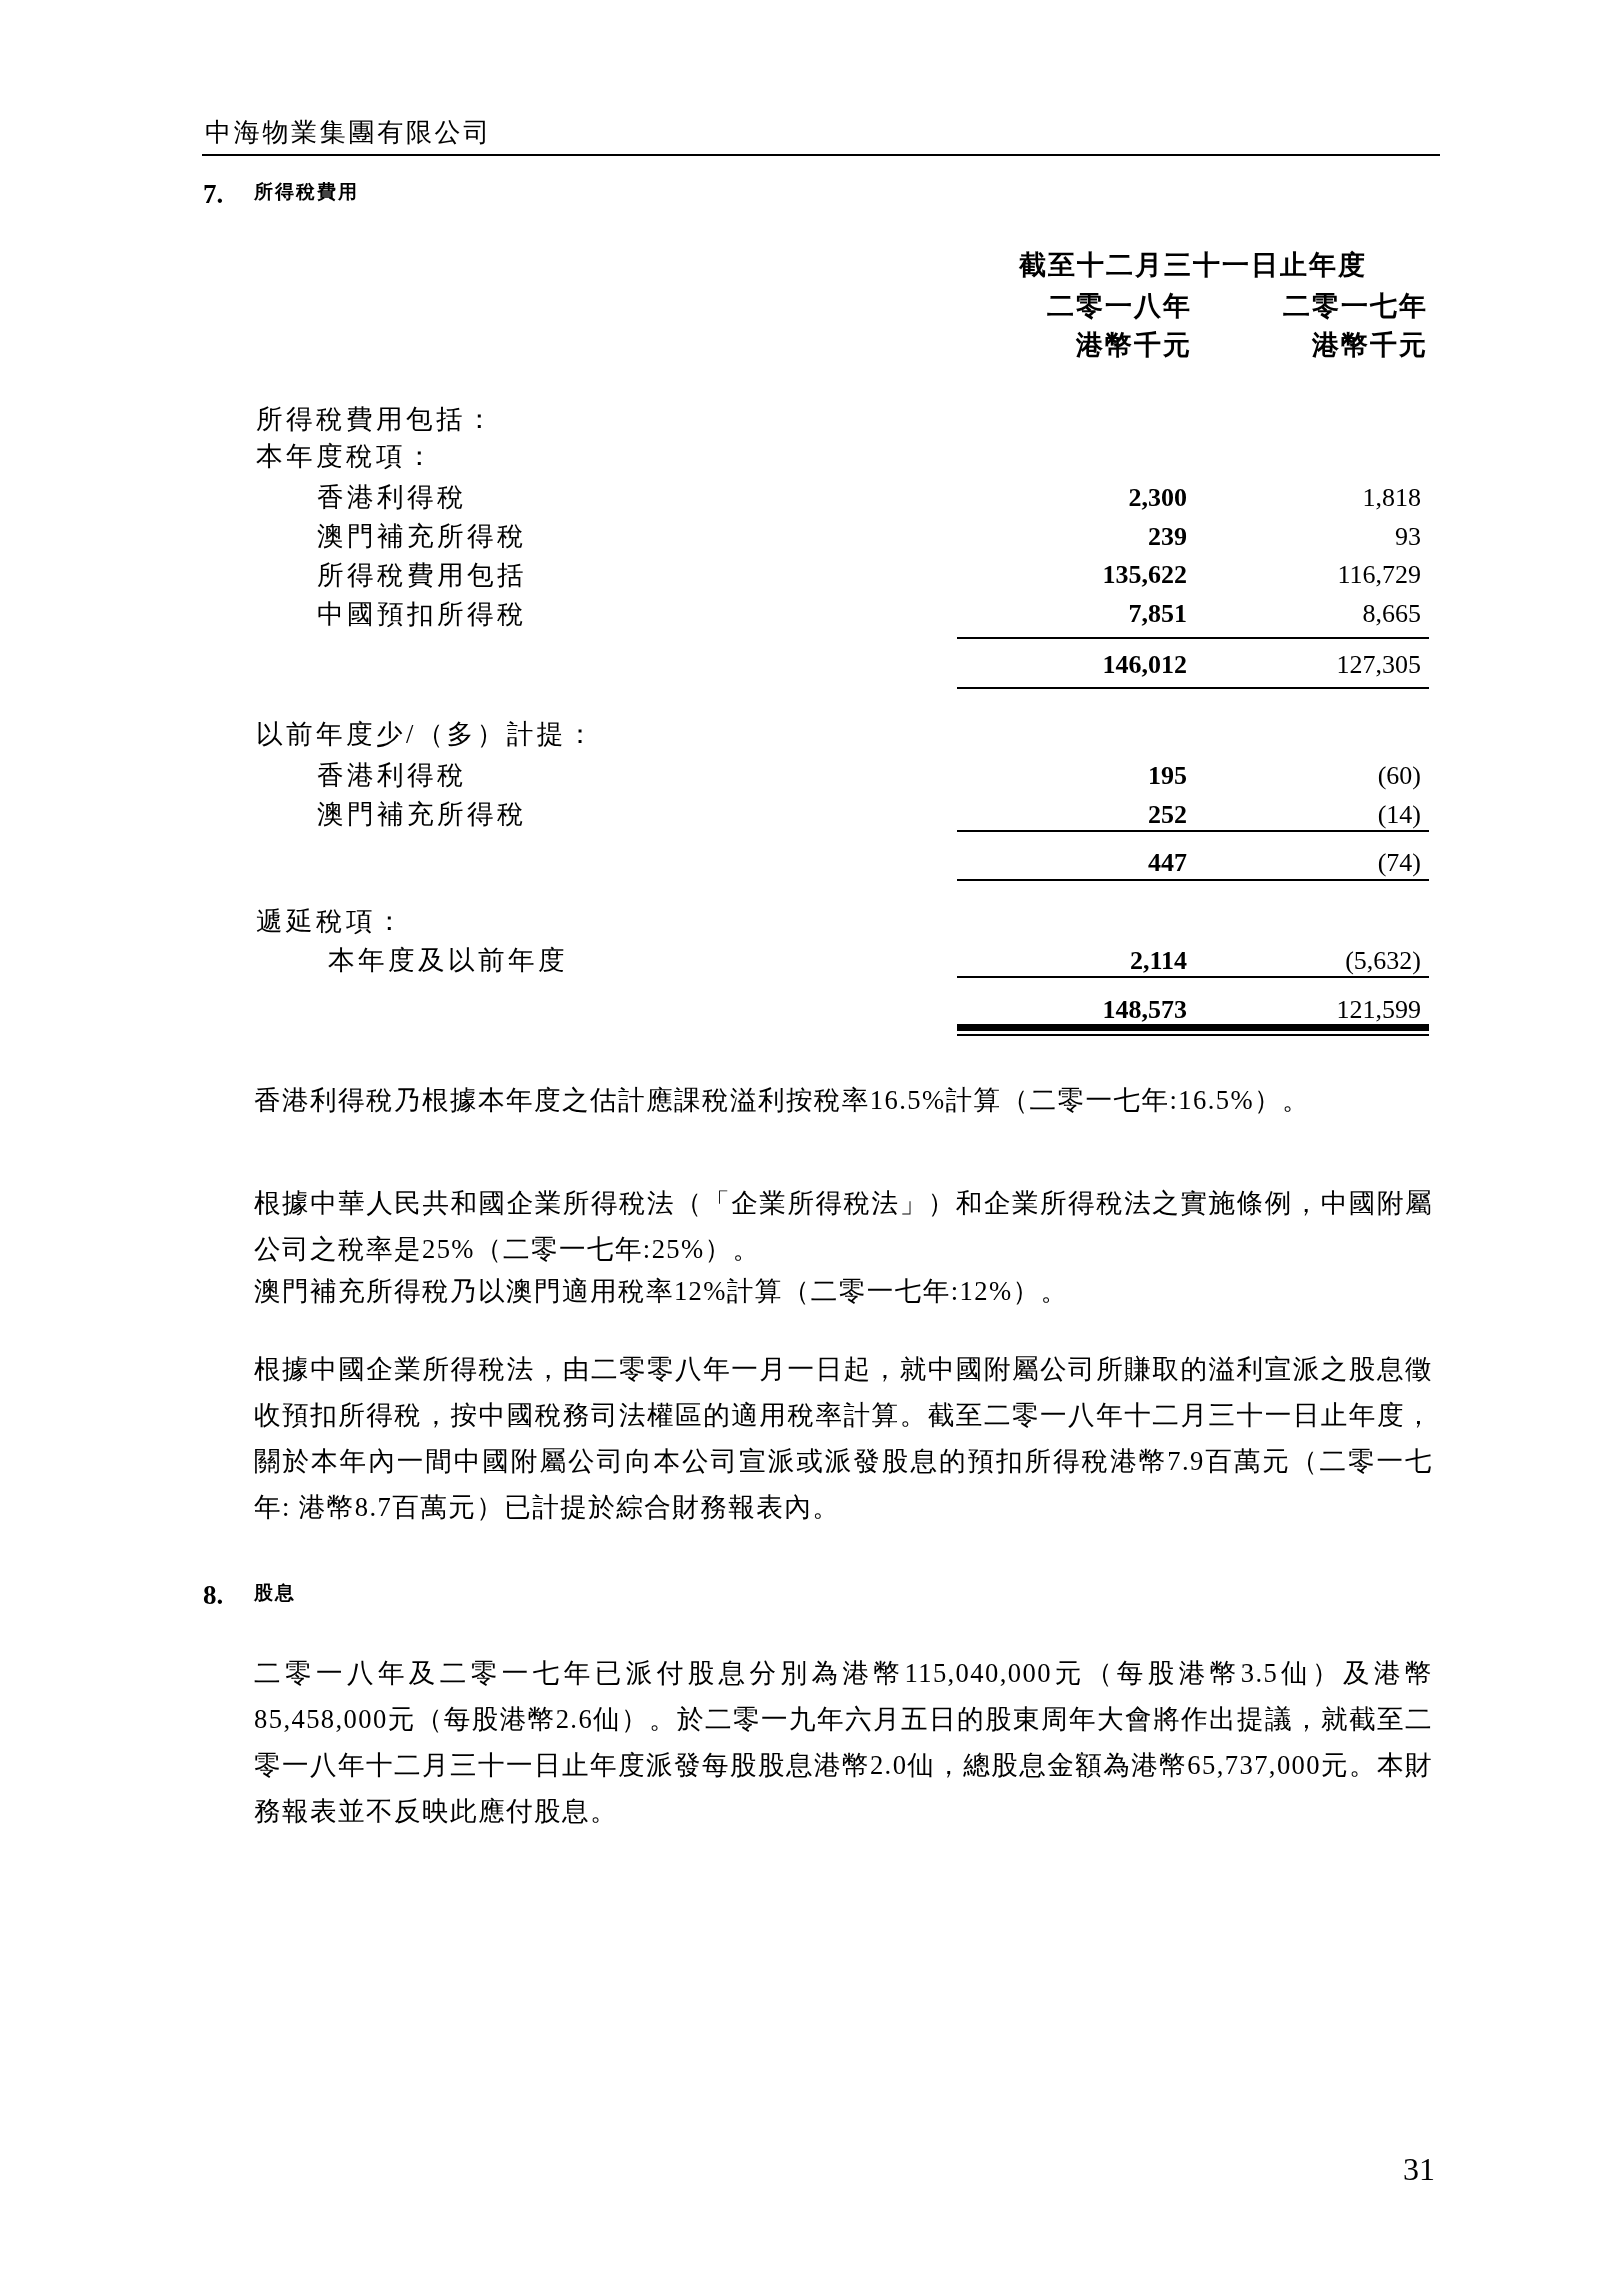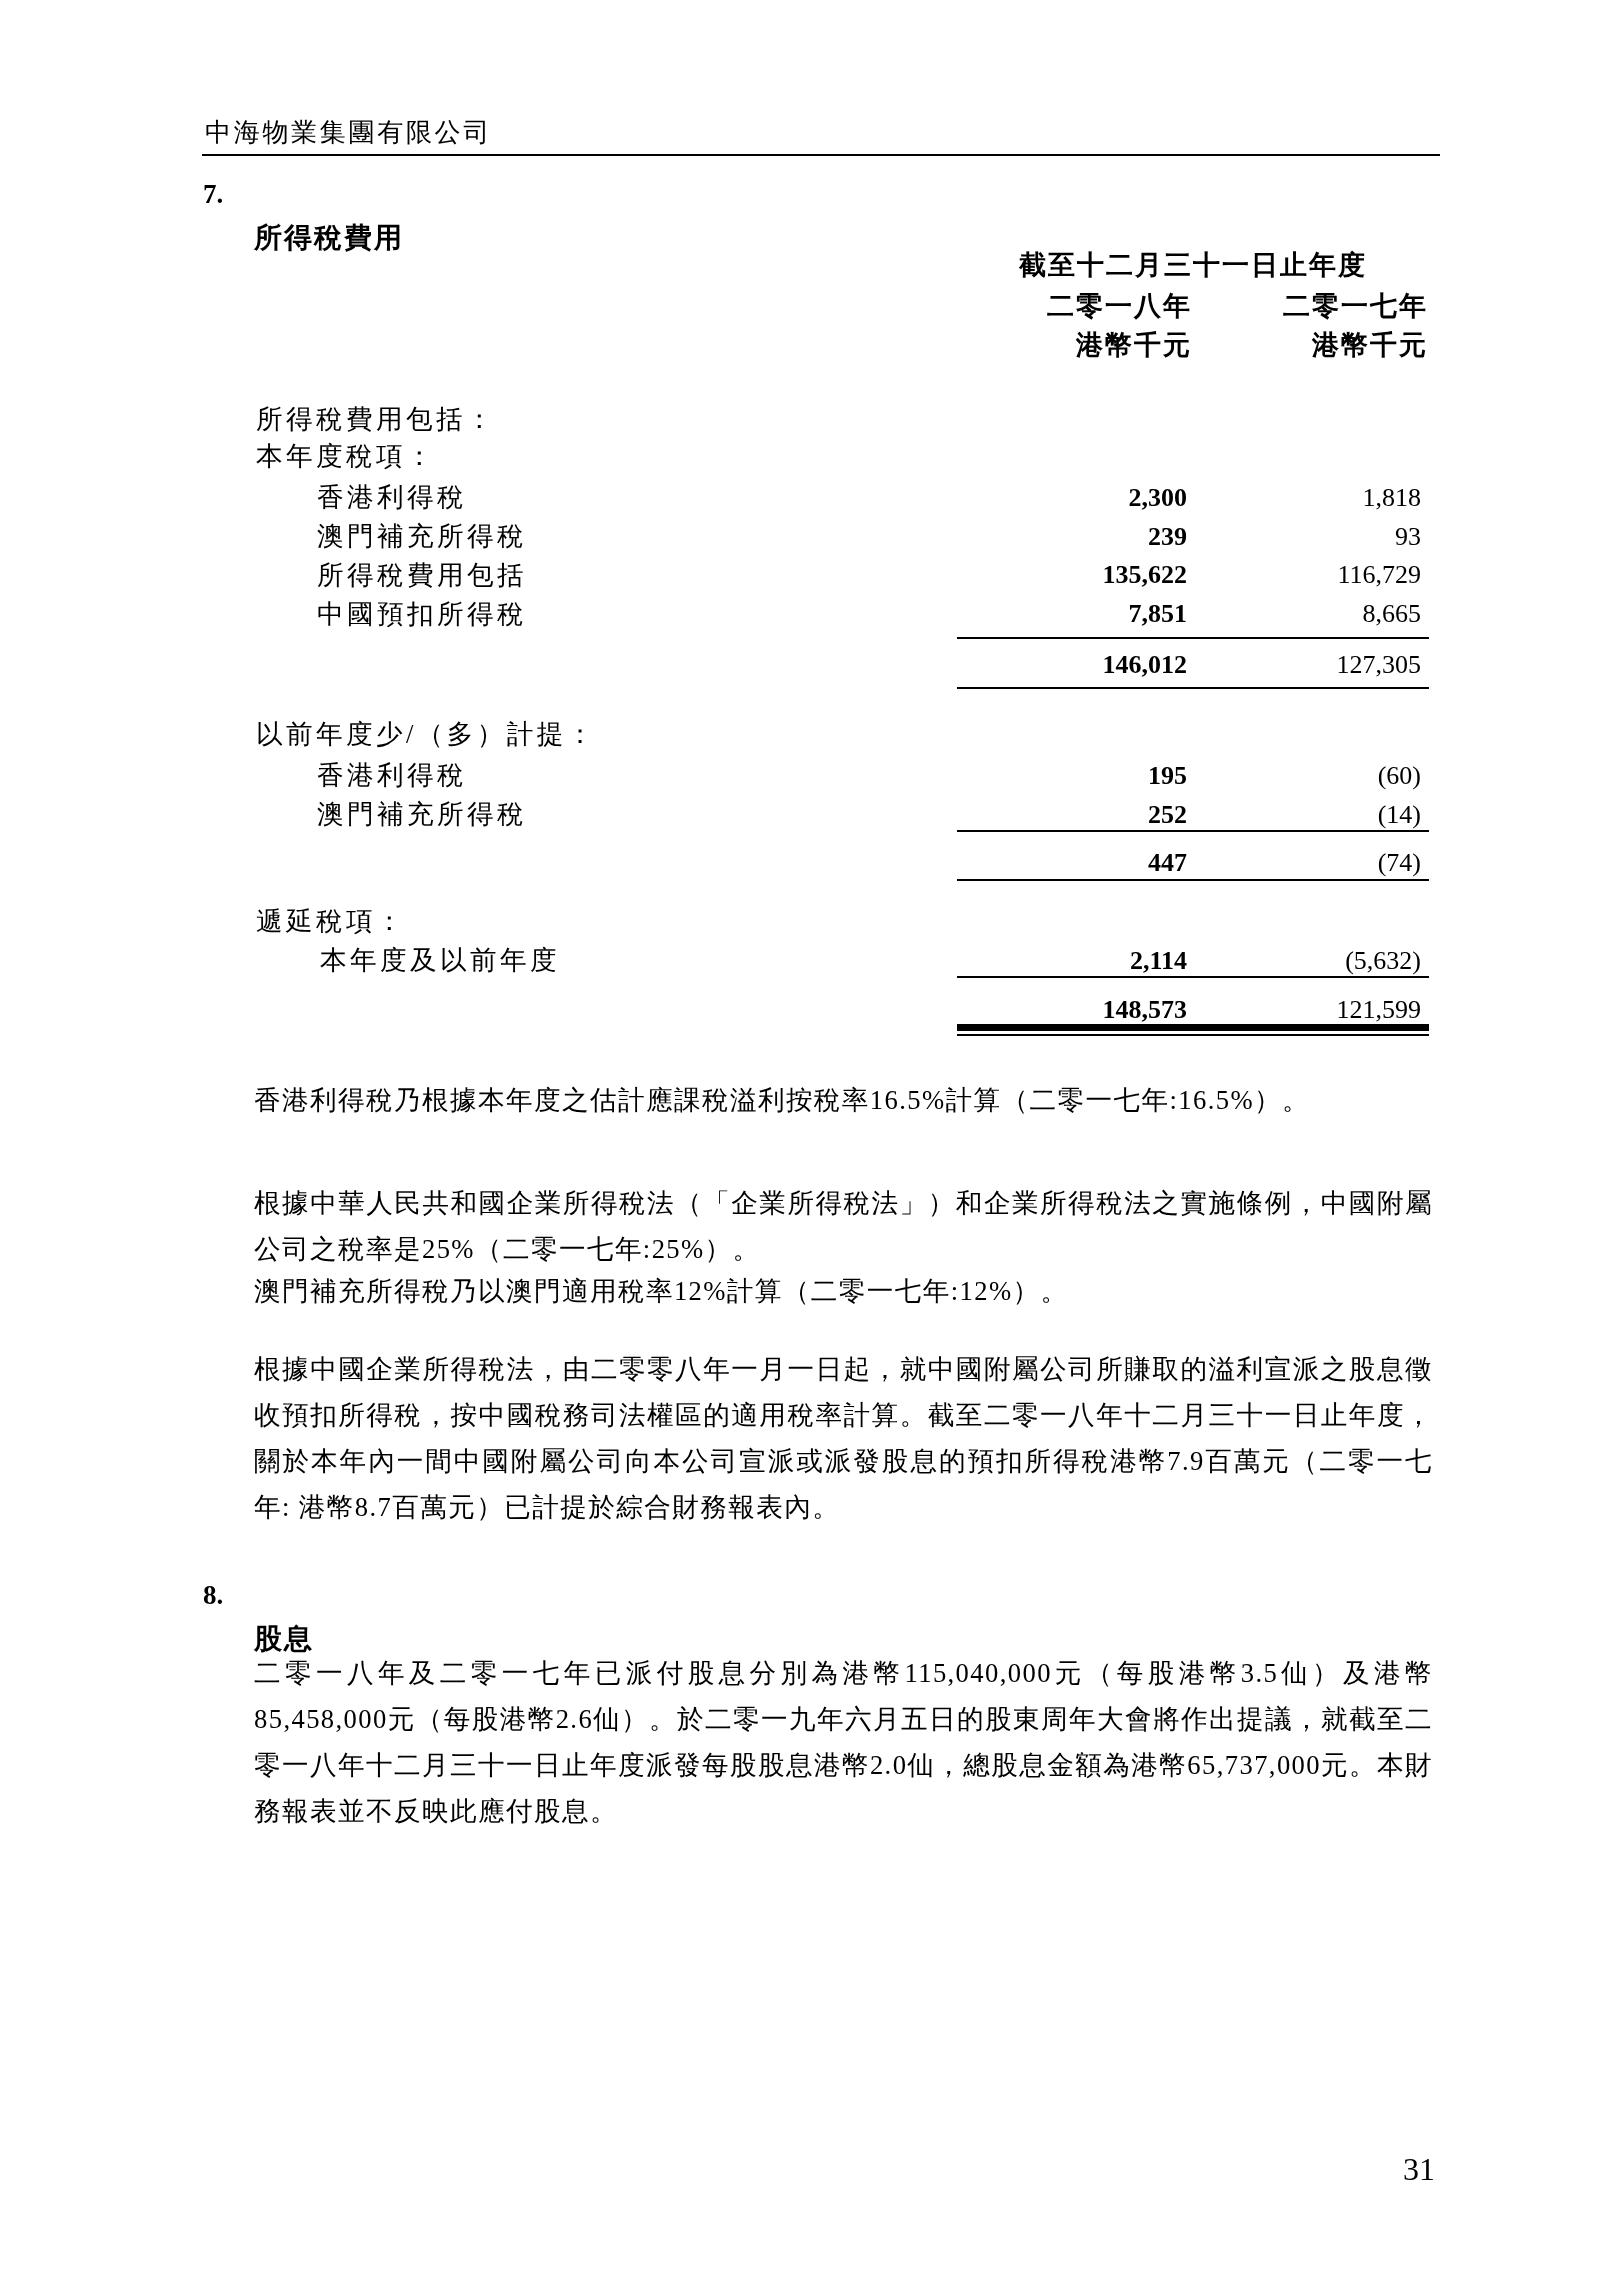--- a/index.html
+++ b/index.html
@@ -2,21 +2,21 @@
 <html style="font-size:11px"><head>
 <meta charset="utf-8">
 <style>
   html, body { margin:0; padding:0; background:#ffffff; }
   body { width:1623px; height:2295px; position:relative; overflow:hidden;
          font-family:"Liberation Serif","DejaVu Serif",serif; color:#000; }
   .abs { position:absolute; white-space:nowrap; }
   .hdr { left:205px; top:115px; font-size:26px; letter-spacing:2.7px; }
   .hdr-rule { position:absolute; left:202px; top:154px; width:1238px; height:2px; background:#000; }
   .sec-num { font-weight:bold; font-size:27px; }
-  .sec-title { font-weight:bold; font-size:28px; letter-spacing:2px;margin-top:40px; }
+  .sec-title { font-weight:bold; font-size:19px; letter-spacing:2px; }
   .colhdr { font-weight:bold; font-size:27px; letter-spacing:2px; text-align:right; }
   .colhdr.norm { font-weight:bold; }
   .lbl { font-size:26.6px; letter-spacing:3.4px; }
   .num { font-size:26px; text-align:right; width:245px; }
   .num.b { font-weight:bold; }
   .rule { position:absolute; left:957px; width:472px; height:2px; background:#000; }
   .rule.thick { height:6.8px; }
   .para { position:absolute; left:254px; width:1179px; font-size:26.6px; line-height:46px;
           text-align:justify; letter-spacing:1.4px; white-space:normal; }
   .pageno { font-size:32px; left:1403px; top:2151px; }
@@ -79,21 +79,21 @@
 </div>
 <div class="rule" style="top:830px;"></div>
 <div>
   <div class="abs num b" style="left:942px;top:848px;">447</div>
   <div class="abs num" style="left:1176px;top:848px;">(74)</div>
 </div>
 <div class="rule" style="top:879px;"></div>
 
 <div class="abs lbl" style="left:256px;top:903px;">遞延稅項：</div>
 <div>
-  <div class="abs lbl" style="left:320px;top:942px;">本年度及以前年度</div>
+  <div class="abs lbl" style="left:328px;top:942px;">本年度及以前年度</div>
   <div class="abs num b" style="left:942px;top:946px;">2,114</div>
   <div class="abs num" style="left:1176px;top:946px;">(5,632)</div>
 </div>
 <div class="rule" style="top:976px;"></div>
 <div>
   <div class="abs num b" style="left:942px;top:995px;">148,573</div>
   <div class="abs num" style="left:1176px;top:995px;">121,599</div>
 </div>
 <div class="rule thick" style="top:1024px;"></div>
 <div class="rule" style="top:1034px;"></div>

